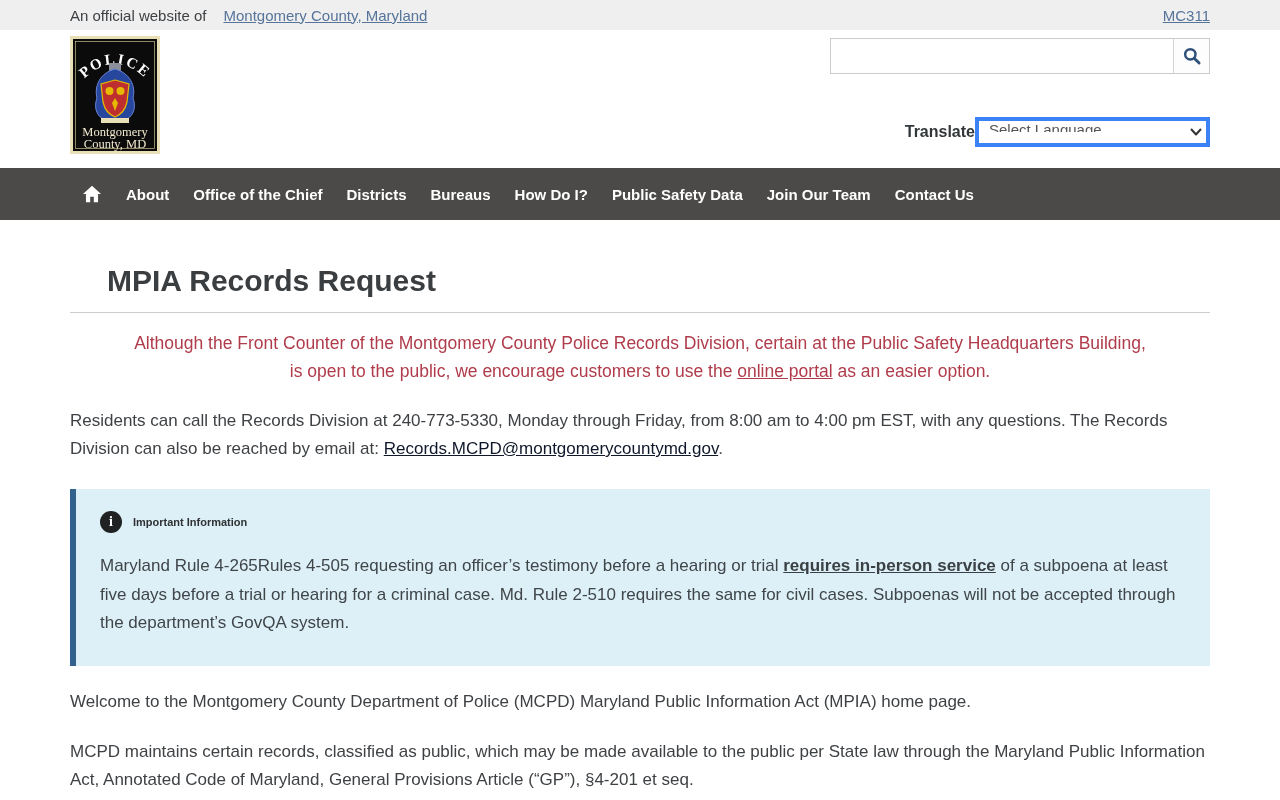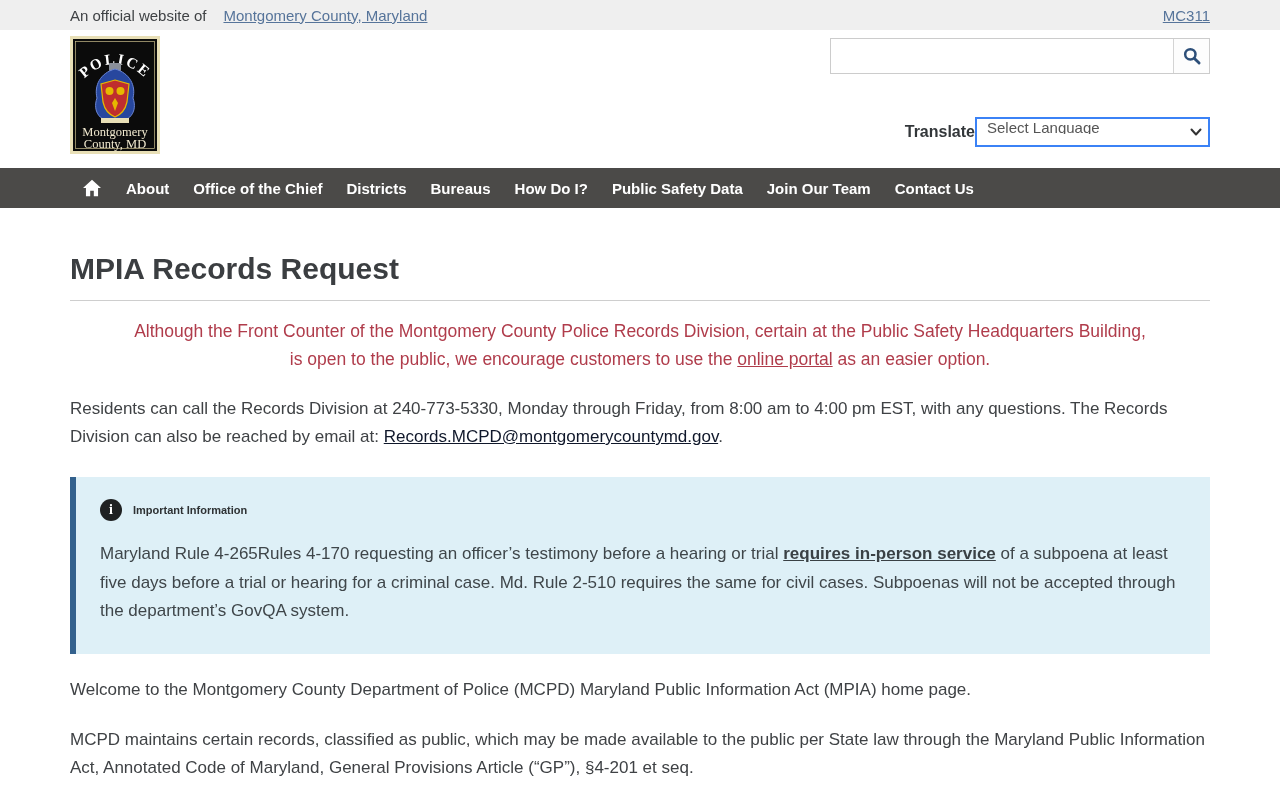--- a/index.html
+++ b/index.html
@@ -35,41 +35,41 @@
     width: 36px; border: none; border-left: 1px solid #d4d4d4;
     background: #fdfdfd; cursor: pointer; display: flex; align-items: center; justify-content: center;
   }
   .translate-row {
     position: absolute; right: 70px; top: 87px;
     display: flex; align-items: center; 
   }
   .translate-label { font-size: 16px; font-weight: 700; color: #33373a; }
   .select-wrap { position: relative; width: 235px; height: 30px; }
   .lang-select {
-    width: 100%; height: 100%; border: 2px solid #3b82f6; background: #fff;
+    width: 100%; height: 100%; border: 4px solid #3b82f6; background: #fff;
     font-size: 15px; color: #555; padding: 0 26px 11px 10px;
     appearance: none; -webkit-appearance: none; outline: none; cursor: pointer;
     font-family: "Liberation Sans", sans-serif; border-radius: 0;
   }
   .select-chevron { position: absolute; right: 8px; top: 9px; pointer-events: none; }
 
   
   .navbar {
-    height: 40px; background: #4b4a48; display: flex; align-items: center;
+    height: 52px; background: #4b4a48; display: flex; align-items: center;
     padding-left: 70px;
   }
   .nav-home { padding: 0 12px; display: flex; align-items: center; cursor: pointer; }
   .nav-item {
     padding: 0 12px; color: #ffffff; font-size: 15px; font-weight: 700;
     text-decoration: none; cursor: pointer; white-space: nowrap;
   }
 
   
   .content { width: 1140px; margin: 0 auto; }
-  .page-title { margin-top: 44px; font-size: 30px; font-weight: 700; color: #3b3e41; }
+  .page-title { margin-top: 44px; font-size: 30px; font-weight: 700; color: #3b3e41; margin-left: 37px; }
   .title-rule { border: none; border-top: 1px solid #cecece; margin-top: 14px; }
 
   .notice {
     margin-top: 16px; text-align: center; color: #b03c4b;
     font-size: 17.5px; line-height: 28px;
   }
   .notice a { color: #b03c4b; text-decoration: underline; cursor: pointer; }
 
   .body-p { margin-top: 22px; font-size: 17px; line-height: 28px; color: #3f4245; }
   .body-p a { color: #0f172a; text-decoration: underline; cursor: pointer; }
@@ -172,19 +172,19 @@
     <div><span>is open to the public, we encourage customers to use the&nbsp;</span><a>online portal</a><span>&nbsp;as an easier option.</span></div>
   </div>
 
   <p class="body-p"><span>Residents can call the Records Division at 240-773-5330, Monday through Friday, from 8:00 am to 4:00 pm EST, with any questions. The Records Division can also be reached by email at: </span><a>Records.MCPD@montgomerycountymd.gov</a><span>.</span></p>
 
   <div class="info-box">
     <div class="info-head">
       <span class="info-icon">i</span>
       <span class="info-title">Important Information</span>
     </div>
-    <p class="info-body"><span>Maryland Rule 4-265Rules 4-170 requesting an officer’s testimony before a hearing or trial </span><span class="emph">requires in-person service</span><span> of a subpoena at least five days before a trial or hearing for a criminal case. Md. Rule 2-510 requires the same for civil cases. Subpoenas will not be accepted through the department’s GovQA system.</span></p>
+    <p class="info-body"><span>Maryland Rule 4-265Rules 4-505 requesting an officer’s testimony before a hearing or trial </span><span class="emph">requires in-person service</span><span> of a subpoena at least five days before a trial or hearing for a criminal case. Md. Rule 2-510 requires the same for civil cases. Subpoenas will not be accepted through the department’s GovQA system.</span></p>
   </div>
 
   <p class="body-p">Welcome to the Montgomery County Department of Police (MCPD) Maryland Public Information Act (MPIA) home page.</p>
   <p class="body-p">MCPD maintains certain records, classified as public, which may be made available to the public per State law through the Maryland Public Information Act, Annotated Code of Maryland, General Provisions Article (“GP”), §4-201 et seq.</p>
 
 </main>
 
 </body></html>

